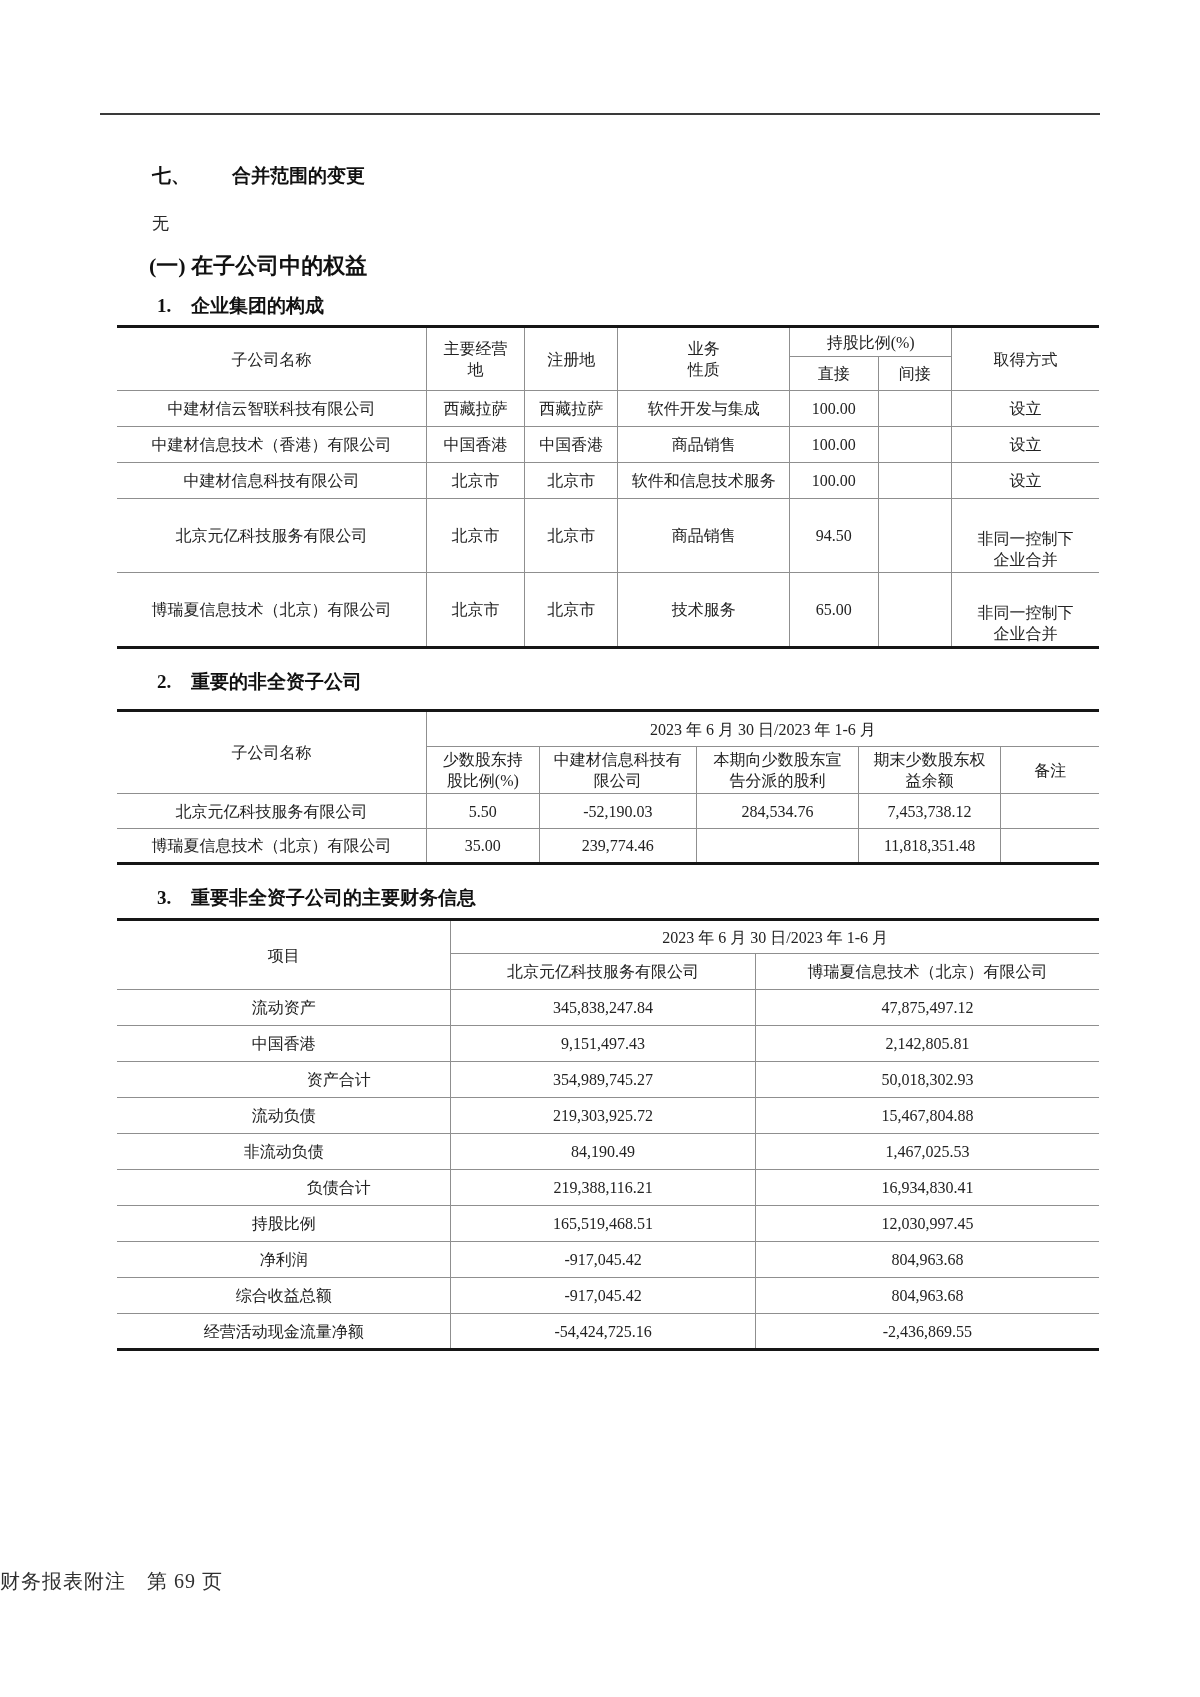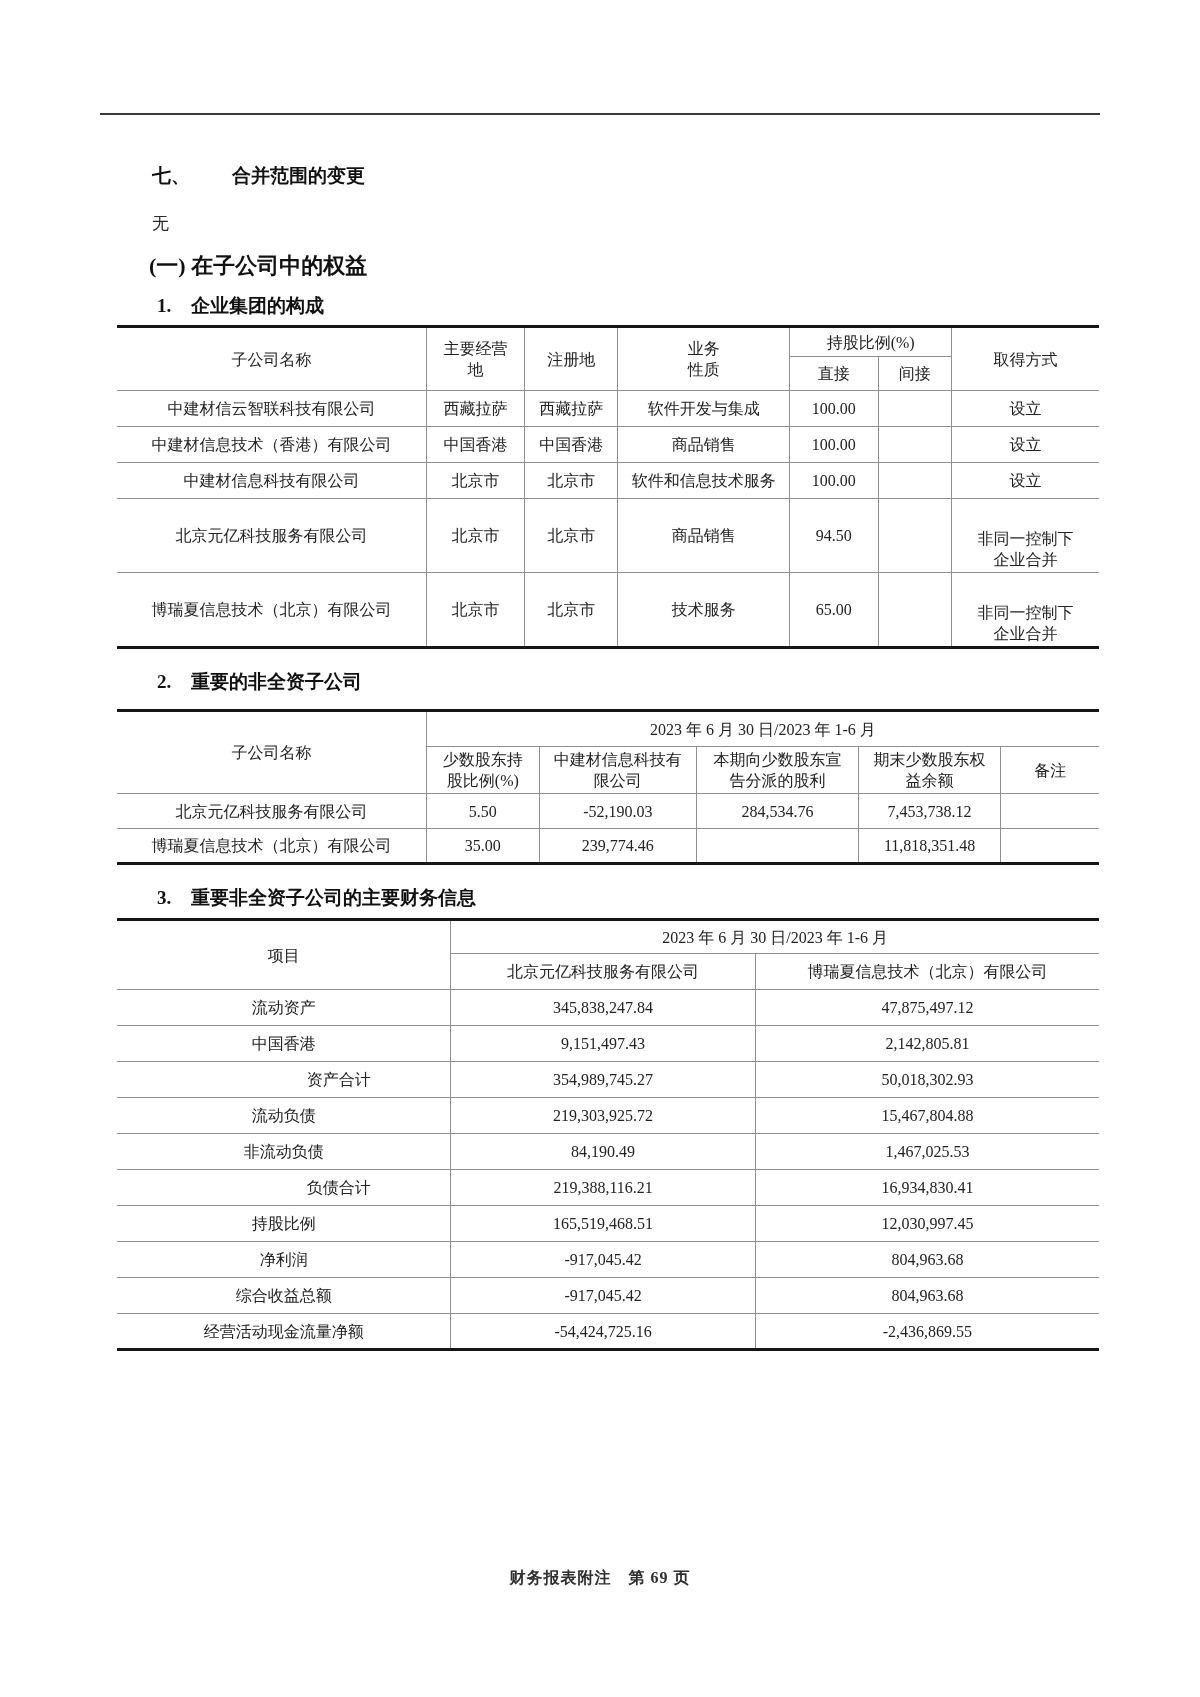--- a/index.html
+++ b/index.html
@@ -42,22 +42,22 @@
   .tbl tr > *:first-child { border-left:none; }
   .tbl tr > *:last-child  { border-right:none; }
   .tl { text-align:left; }
   .tr-num { text-align:right; padding-right:14px; }
   .wrap { display:inline-block; vertical-align:middle; }
   .w2 { width:2.3em; } .w4 { width:4.3em; } .w5 { width:5.3em; }
   .w6 { width:6.3em;margin-top:27px; } .w7 { width:7.3em; } .w8 { width:8.3em; }
   .subtotal td.cell-item-label { padding-left:116px; }
 
   .footer {
-    position:absolute; left:0; right:0; top:1568px; text-align:center;
-    font-size:16px; color:#2f2f2f; letter-spacing:1px;font-weight:bold;
+    position:absolute; left:0; right:0; top:1568px; text-align:left;
+    font-size:20px; color:#2f2f2f; letter-spacing:1px;
   }
 </style>
 </head>
 <body>
 
 <div class="top-rule"></div>
 
 <div class="content">
 
   <h2 class="h-major m-h7">

